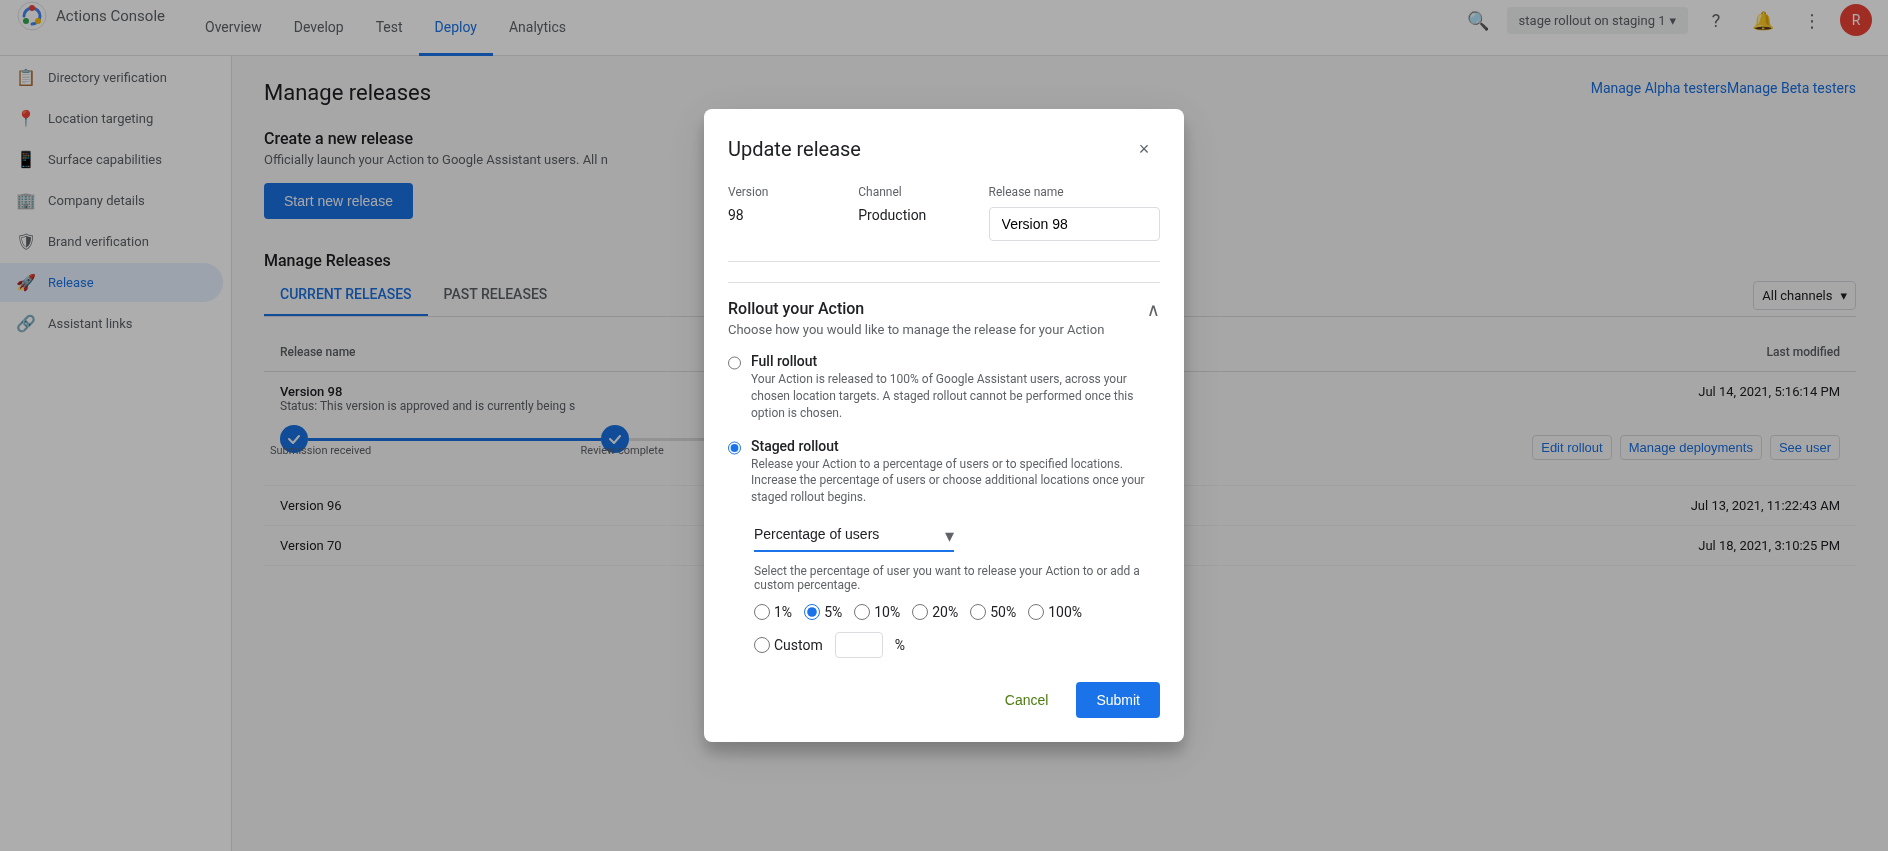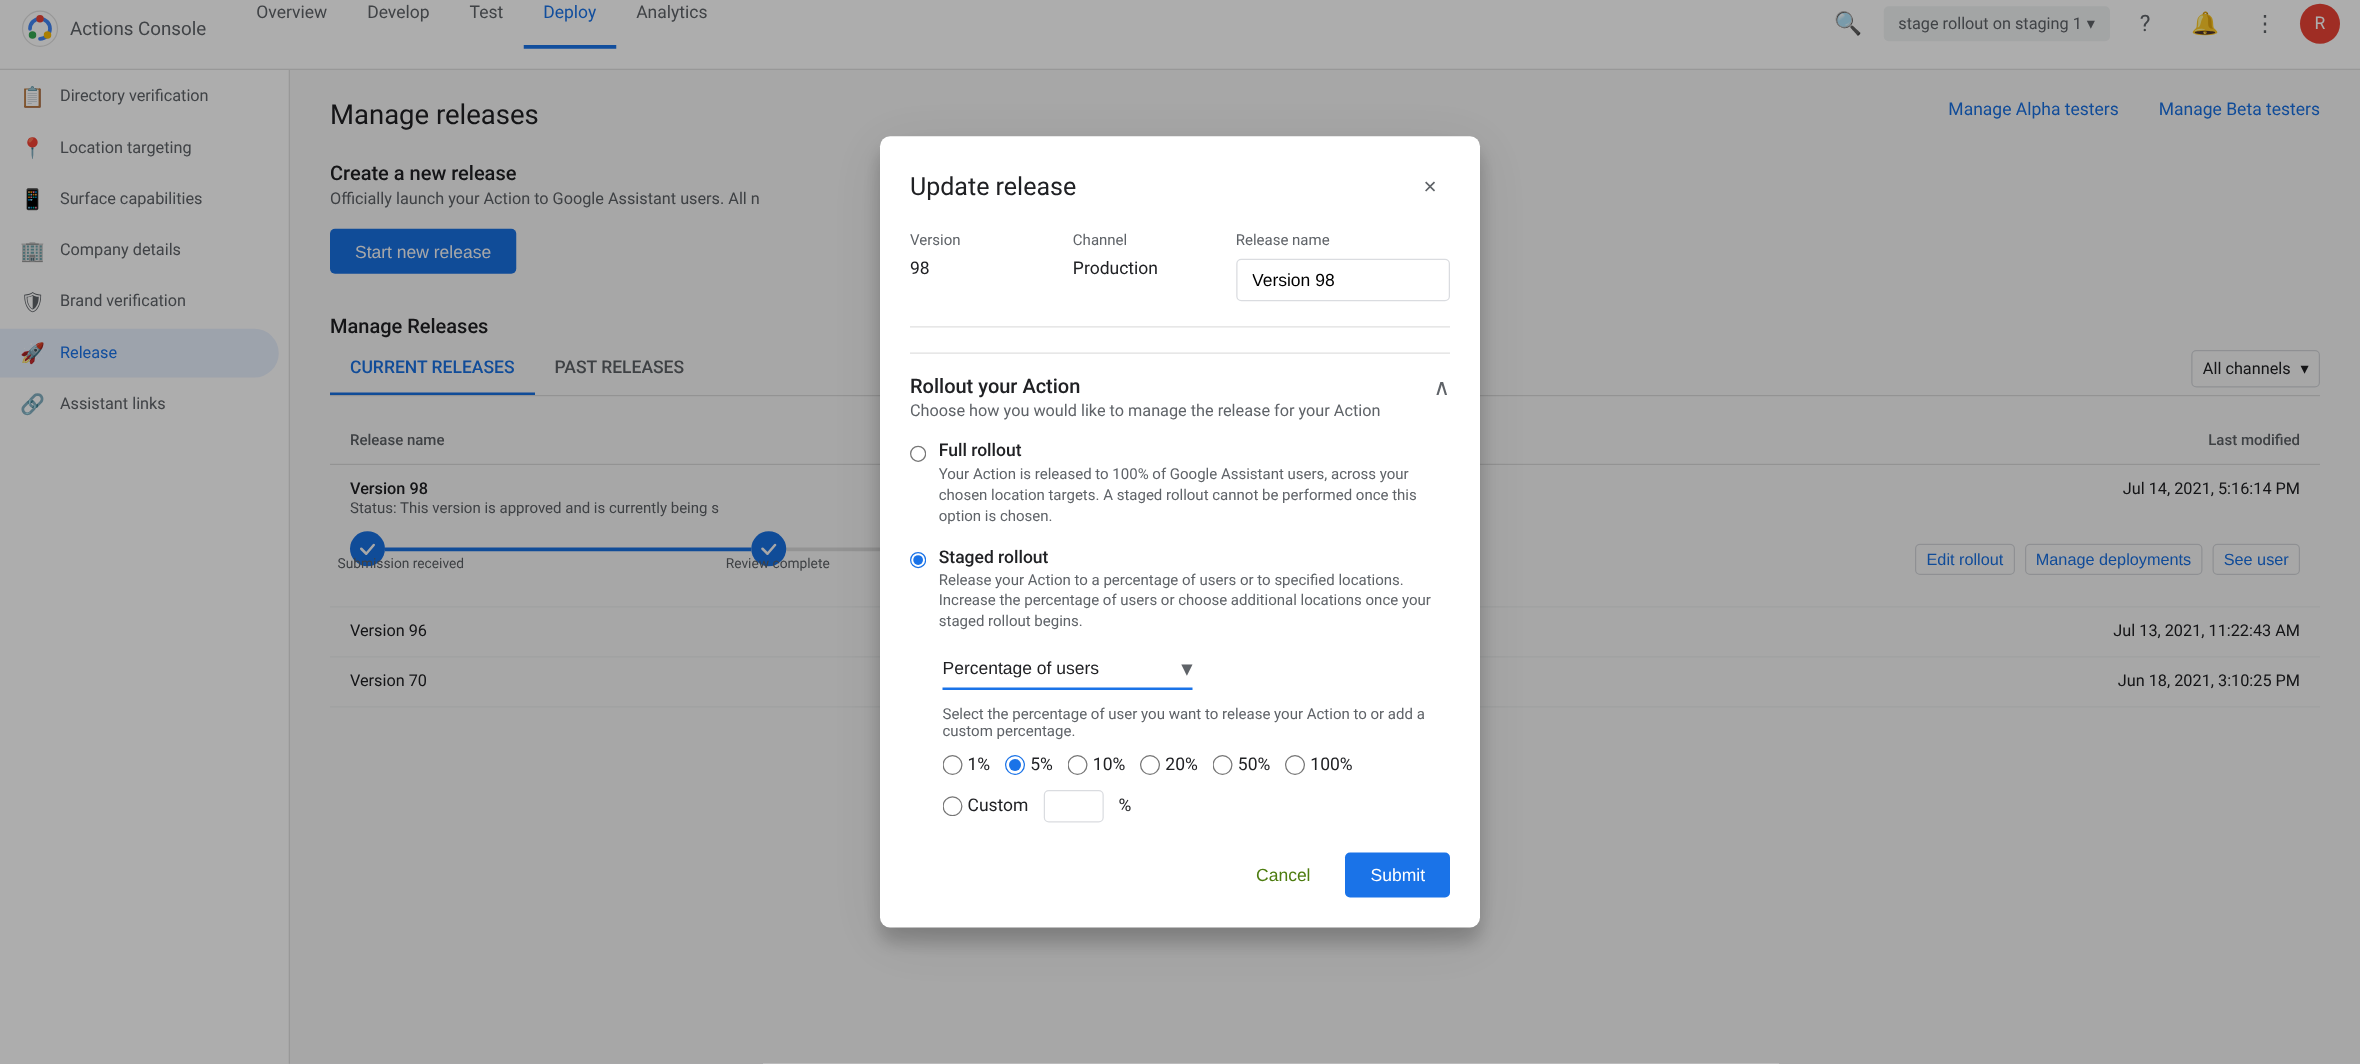--- a/index.html
+++ b/index.html
@@ -1,21 +1,21 @@
 <!DOCTYPE html>
 <html><head>
   <meta charset="utf-8">
   <style>
     * { box-sizing: border-box; margin: 0; padding: 0; }
     body { font-family: 'Roboto', Arial, sans-serif; background: #f8f9fa; color: #202124; font-size: 14px; overflow: hidden; }
 
     
     .top-nav {
-      display: flex; align-items: flex-end; background: #fff; height: 56px;
-      border-bottom: 1px solid #e0e0e0; padding: 16px 16px; position: fixed; top: 0; left: 0; right: 0; z-index: 100;
+      display: flex; align-items: flex-start; background: #fff; height: 56px;
+      border-bottom: 1px solid #e0e0e0; padding: 0 16px; position: fixed; top: 0; left: 0; right: 0; z-index: 100;
     }
     .logo { display: flex; align-items: center; gap: 8px; margin-right: 24px; }
     .logo-circle { width: 32px; height: 32px; }
     .logo-text { font-size: 15px; color: #5f6368; font-weight: 400; }
     .nav-links { display: flex; align-items: center; gap: 0; flex: 1; }
     .nav-link { padding: 0 16px; height: 56px; display: flex; align-items: center; font-size: 14px; color: #5f6368; cursor: pointer; text-decoration: none; border-bottom: 3px solid transparent; }
     .nav-link.active { color: #1a73e8; border-bottom: 3px solid #1a73e8; }
     .nav-right { display: flex; align-items: center; gap: 8px; margin-left: auto; }
     .nav-dropdown { display: flex; align-items: center; gap: 4px; font-size: 13px; color: #5f6368; background: #f1f3f4; border-radius: 4px; padding: 6px 12px; cursor: pointer; }
     .nav-icon-btn { width: 40px; height: 40px; border-radius: 50%; display: flex; align-items: center; justify-content: center; cursor: pointer; color: #5f6368; font-size: 18px; }
@@ -189,21 +189,21 @@
     <span>Release</span>
   </div>
   <div class="sidebar-item">
     <span class="sidebar-icon">🔗</span>
     <span>Assistant links</span>
   </div>
 </aside>
 
 <main class="main-content" style="position:relative;">
   <h1 class="page-title">Manage releases</h1>
-  <div style="position:absolute;top:24px;right:32px;display:flex;gap:32px;margin-left:12px;">
+  <div style="position:absolute;top:24px;right:32px;display:flex;gap:0;margin-left:12px;">
     <a class="manage-link">Manage Alpha testers</a>
     <a class="manage-link">Manage Beta testers</a>
   </div>
 
   <div style="margin-bottom:32px;">
     <div class="section-title">Create a new release</div>
     <div class="section-desc">Officially launch your Action to Google Assistant users. All n</div>
     <button class="btn-primary">Start new release</button>
   </div>
 
@@ -269,21 +269,21 @@
 
         <tr>
           <td>Version 96</td>
           <td>Produ</td>
           <td style="text-align:right;">Jul 13, 2021, 11:22:43 AM</td>
         </tr>
 
         <tr>
           <td>Version 70</td>
           <td>Produ</td>
-          <td style="text-align:right;">Jun 18, 2021, 3:10:25 PM</td>
+          <td style="text-align:right;">Jul 18, 2021, 3:10:25 PM</td>
         </tr>
       </tbody>
     </table>
   </div>
 </main>
 
 <div class="overlay">
   <div class="dialog">
     <div class="dialog-header">
       <h2 class="dialog-title">Update release</h2>

